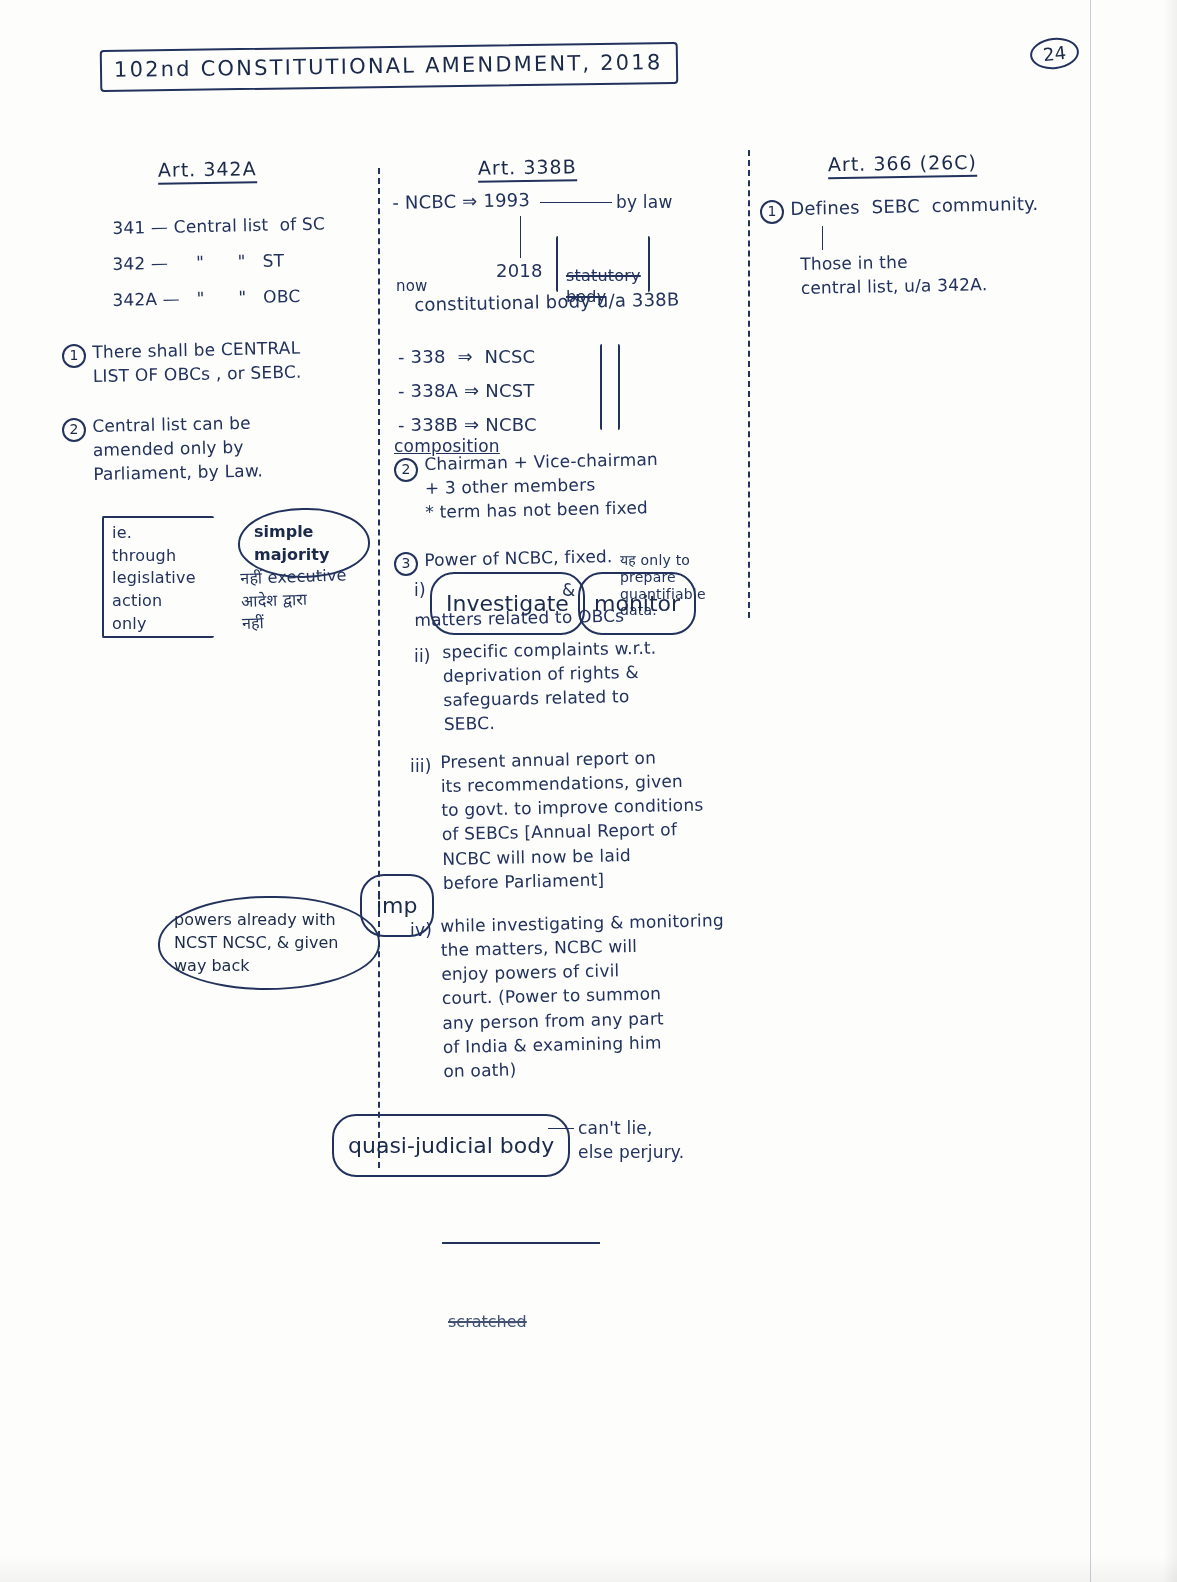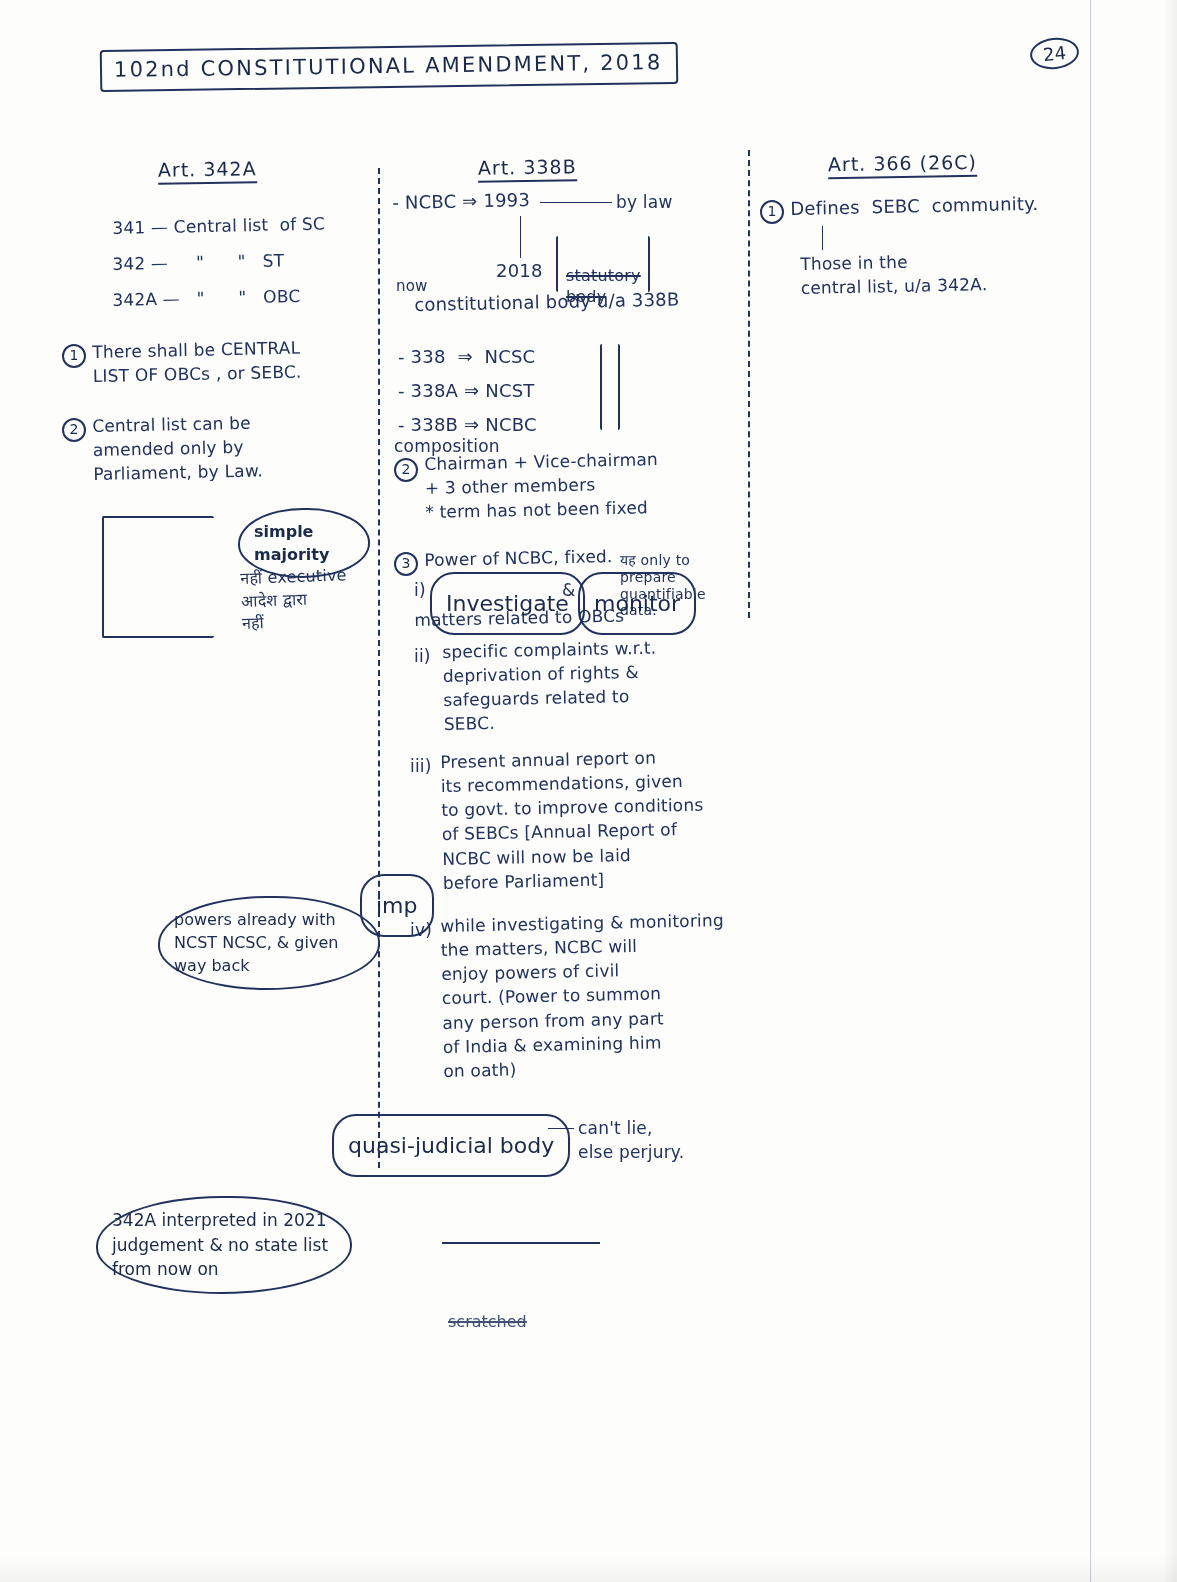--- a/index.html
+++ b/index.html
@@ -129,21 +129,21 @@
   }
   .scribble {
     position: absolute;
     font-size: 16px;
     text-decoration: line-through;
     text-decoration-thickness: 2px;
     color: #22325c;
     opacity: 0.85;
   }
   .strike { text-decoration: line-through; text-decoration-thickness: 2px; margin-top: 26px; }
-  .ul { }
+  .ul { text-decoration: underline; }
 </style>
 </head>
 <body>
 
 <div class="page">
 
   <div class="scan-edge-right"></div>
   <div class="scan-edge-bottom"></div>
   <div class="vline" style="left:1090px; top:0; height:1582px;"></div>
 
@@ -163,32 +163,33 @@
   <div class="circled-num" style="left:62px; top:344px;">1</div>
   <div class="hw slant" style="left:92px; top:340px; font-size:17px;">There shall be CENTRAL
 LIST OF OBCs , or SEBC.</div>
 
   <div class="circled-num" style="left:62px; top:418px;">2</div>
   <div class="hw slant" style="left:92px; top:414px; font-size:17px;">Central list can be
 amended only by
 Parliament, by Law.</div>
 
   <div class="bracket" style="left:102px; top:516px; width:110px; height:118px;"></div>
+  <div class="hw" style="left:112px; top:522px; font-size:16px;">ie.
+through
+legislative
+action
+only</div>
 
   <div class="bubble" style="left:238px; top:508px; width:100px;font-weight:bold;">simple
 majority</div>
 
   <div class="hw slant2" style="left:240px; top:568px; font-size:16px;">नहीं executive
 आदेश द्वारा
 नहीं</div>
 
-  <div class="bubble" style="left:96px; top:1196px; width:224px; font-size:17px;">342A interpreted
-in 2021 judgement
-&amp; no state list
-from now on</div>
 
   <div class="col-head" style="left:478px; top:156px;">Art. 338B</div>
 
   <div class="hw slant" style="left:392px; top:190px; font-size:18px;">- NCBC ⇒ 1993</div>
   <div class="arrowline" style="left:540px; top:202px; width:72px;"></div>
   <div class="hw" style="left:616px; top:190px; font-size:17px;">by law</div>
 
   <div class="vconn" style="left:520px; top:216px; height:42px;"></div>
   <div class="hw" style="left:496px; top:258px; font-size:18px;">2018</div>
 

